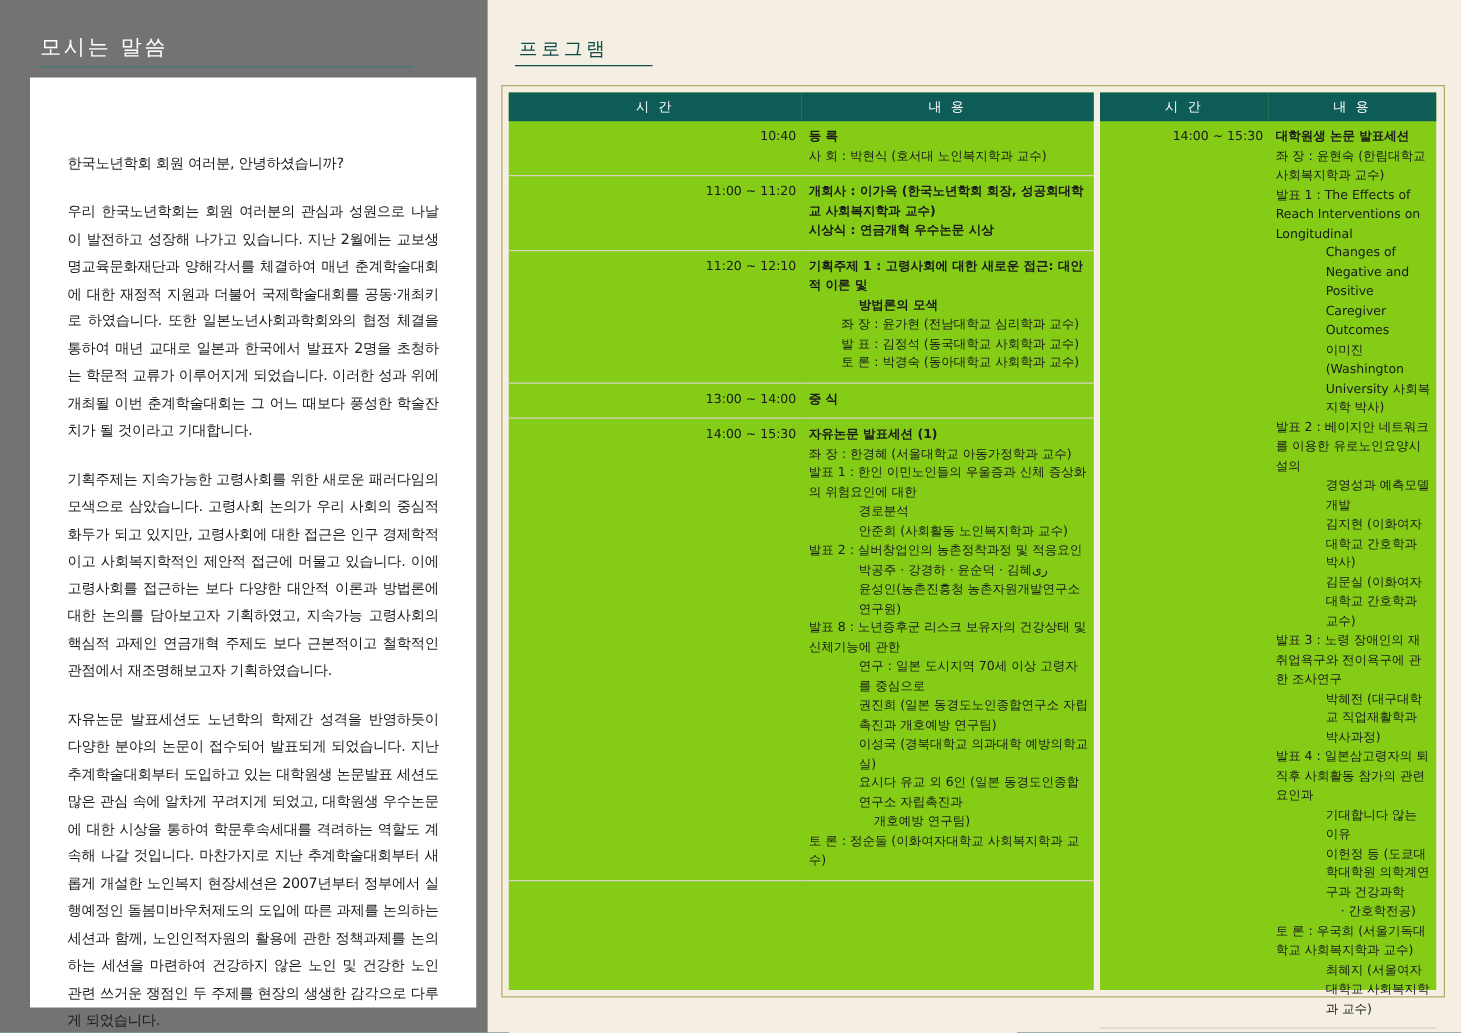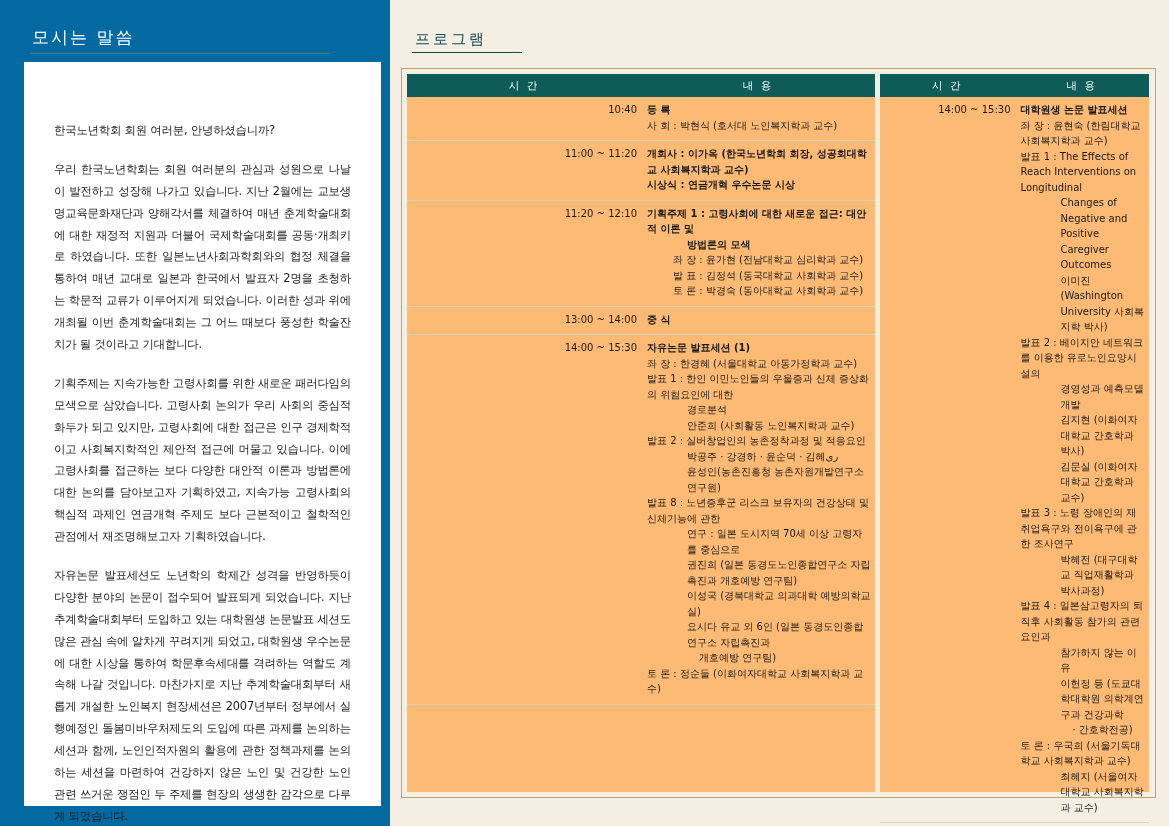--- a/index.html
+++ b/index.html
@@ -8,21 +8,21 @@
     background:#0c4b4a;
     font-family:"DejaVu Sans","Liberation Sans",sans-serif;
     color:#1a1a1a;
     overflow:hidden;
   }
   .page{position:relative;width:1169px;height:826px;}
 
   
   .left{
     position:absolute;left:0;top:0;width:390px;height:826px;
-    background:#0369a1;
+    background:#737373;
   }
   .left-title{
     position:absolute;left:32px;top:26px;
     font-size:17px;color:#ffffff;letter-spacing:2px;
   }
   .left-rule{
     position:absolute;left:30px;top:53px;width:300px;height:1px;
     background:#3f7b79;
   }
   .left-body{
@@ -55,21 +55,21 @@
   }
 
   .prog-frame{
     position:absolute;left:401px;top:68px;width:755px;height:730px;
     border:1px solid #b6a96b;
     background:#f4efe2;
     padding:5px;
     box-sizing:border-box;
   }
   .cols{display:flex;height:100%;gap:5px;}
-  .col{background:#fdba74;box-sizing:border-box;}
+  .col{background:#84cc16;box-sizing:border-box;}
   .col-a{width:468px;}
   .col-b{width:269px;}
 
   table.sched{
     width:100%;border-collapse:collapse;
     table-layout:fixed;
   }
   table.sched th{
     background:#0e5c57;color:#ffffff;
     font-size:10.5px;font-weight:normal;
@@ -203,21 +203,21 @@
                   <span class="ind sub2">Changes of Negative and Positive Caregiver</span>
                   <span class="ind sub2">Outcomes</span>
                   <span class="ind sub2">이미진 (Washington University 사회복지학 박사)</span>
                   <span class="ind ">발표 2 : 베이지안 네트워크를 이용한 유로노인요양시설의</span>
                   <span class="ind sub2">경영성과 예측모델 개발</span>
                   <span class="ind sub2">김지현 (이화여자대학교 간호학과 박사)</span>
                   <span class="ind sub2">김문실 (이화여자대학교 간호학과 교수)</span>
                   <span class="ind ">발표 3 : 노령 장애인의 재취업욕구와 전이욕구에 관한 조사연구</span>
                   <span class="ind sub2">박혜전 (대구대학교 직업재활학과 박사과정)</span>
                   <span class="ind ">발표 4 : 일본삼고령자의 퇴직후 사회활동 참가의 관련요인과</span>
-                  <span class="ind sub2">참가하지 않는 이유</span>
+                  <span class="ind sub2">기대합니다 않는 이유</span>
                   <span class="ind sub2">이헌정 등 (도쿄대학대학원 의학계연구과 건강과학</span>
                   <span class="ind ssub">· 간호학전공)</span>
                   <span class="ind ">토  론 : 우국희 (서울기독대학교 사회복지학과 교수)</span>
                   <span class="ind sub2">최혜지 (서울여자대학교 사회복지학과 교수)</span>
                 </td>
               </tr>
               <tr>
                 <td class="time">15:30 ~ 15:45</td>
                 <td></td>
               </tr>

